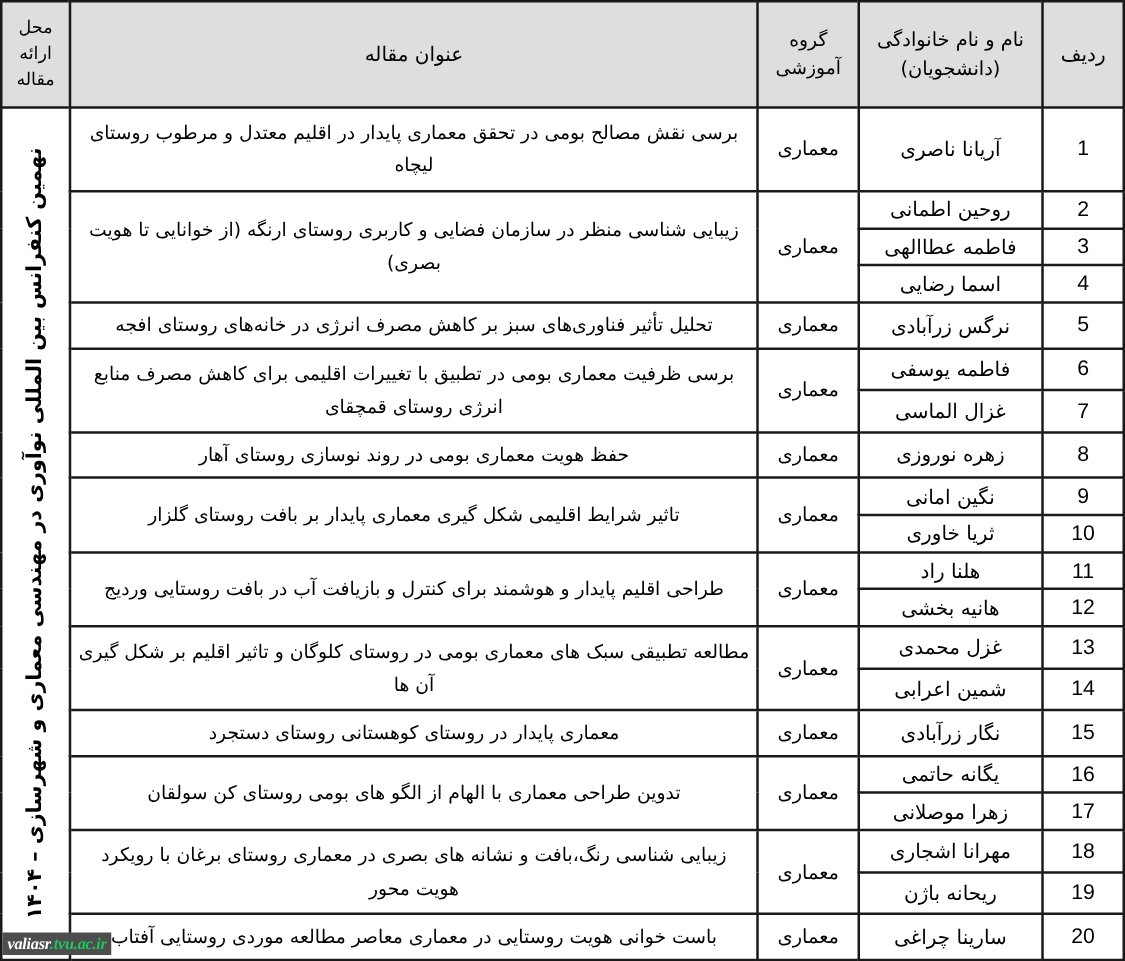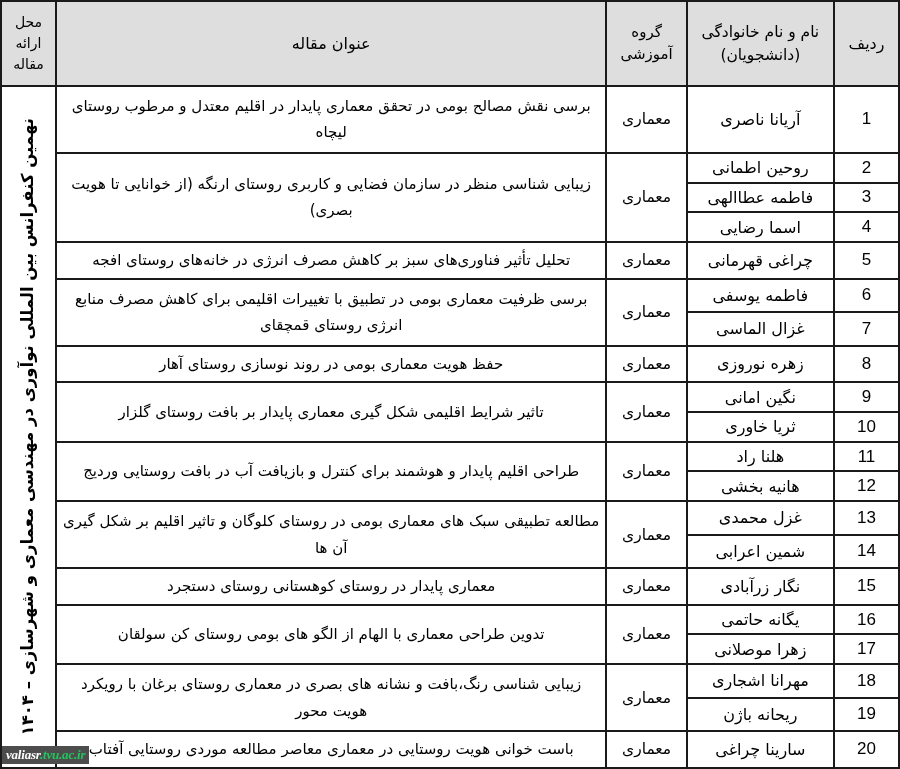--- a/index.html
+++ b/index.html
@@ -181,21 +181,21 @@
         <tr>
           <td class="cell-row">3</td>
           <td class="cell-name">فاطمه عطاالهی</td>
         </tr>
         <tr class="group-end">
           <td class="cell-row">4</td>
           <td class="cell-name">اسما رضایی</td>
         </tr>
         <tr class="group-start group-end">
           <td class="cell-row">5</td>
-          <td class="cell-name">چراغی قهرمانی</td>
+          <td class="cell-name">نرگس زرآبادی</td>
           <td class="cell-group" rowspan="1">معماری</td>
           <td class="cell-title" rowspan="1">تحلیل تأثیر فناوری‌های سبز بر کاهش مصرف انرژی در خانه‌های روستای افجه</td>
         </tr>
         <tr class="group-start">
           <td class="cell-row">6</td>
           <td class="cell-name">فاطمه یوسفی</td>
           <td class="cell-group" rowspan="2">معماری</td>
           <td class="cell-title" rowspan="2">برسی ظرفیت معماری بومی در تطبیق با تغییرات اقلیمی برای کاهش مصرف منابع انرژی روستای قمچقای</td>
         </tr>
         <tr class="group-end">

